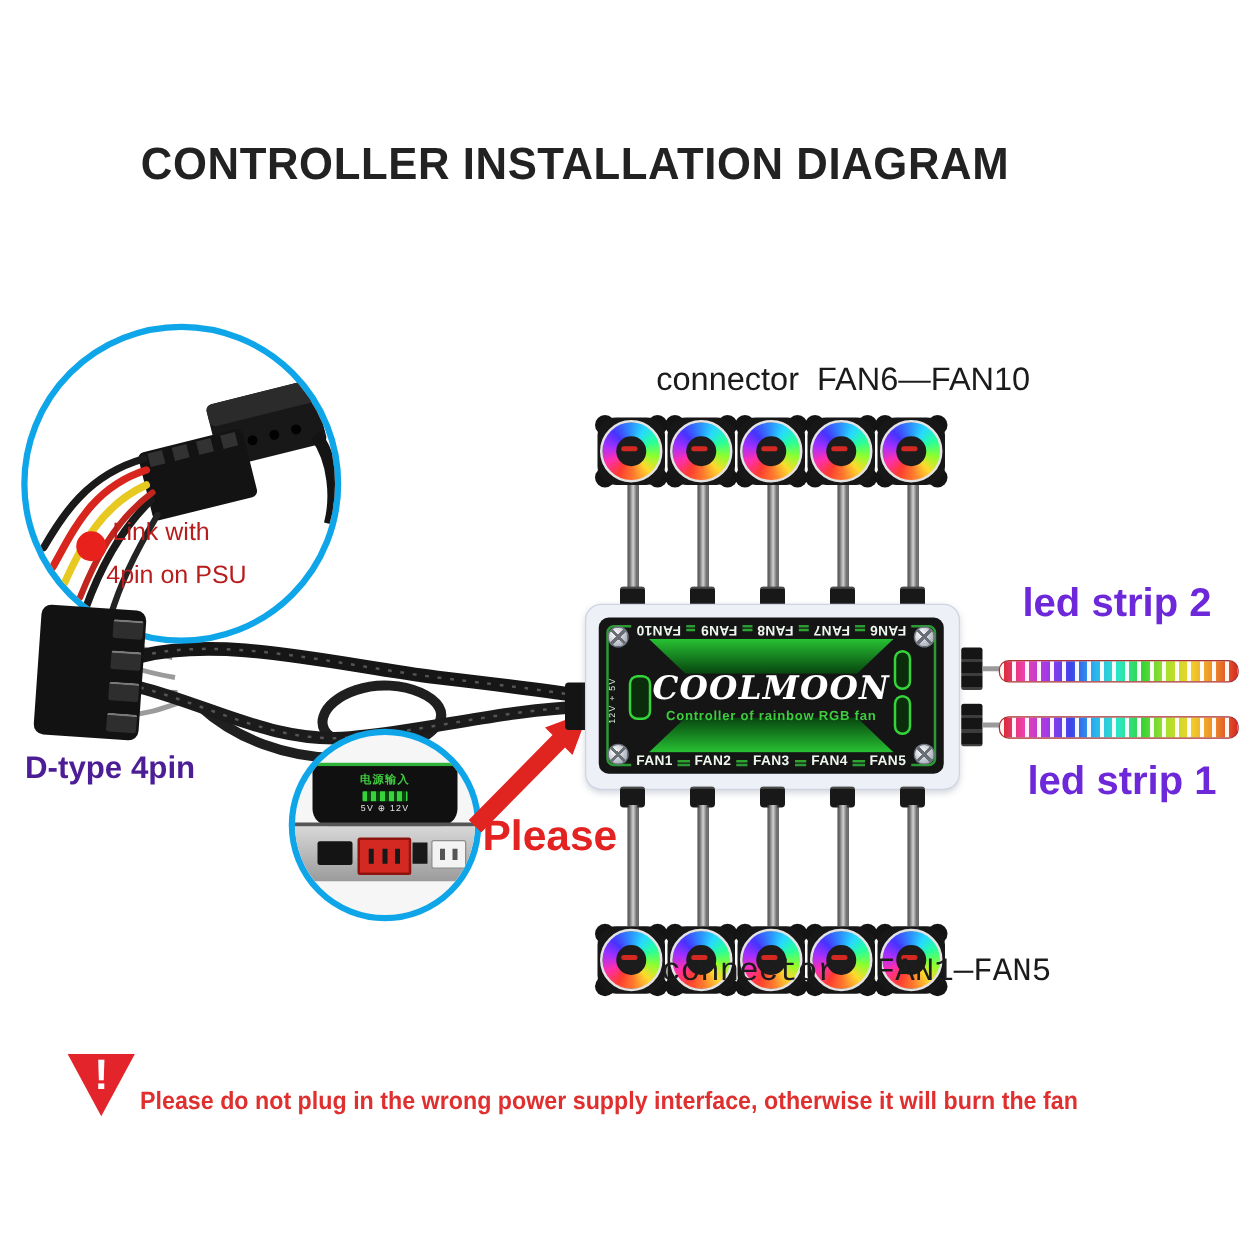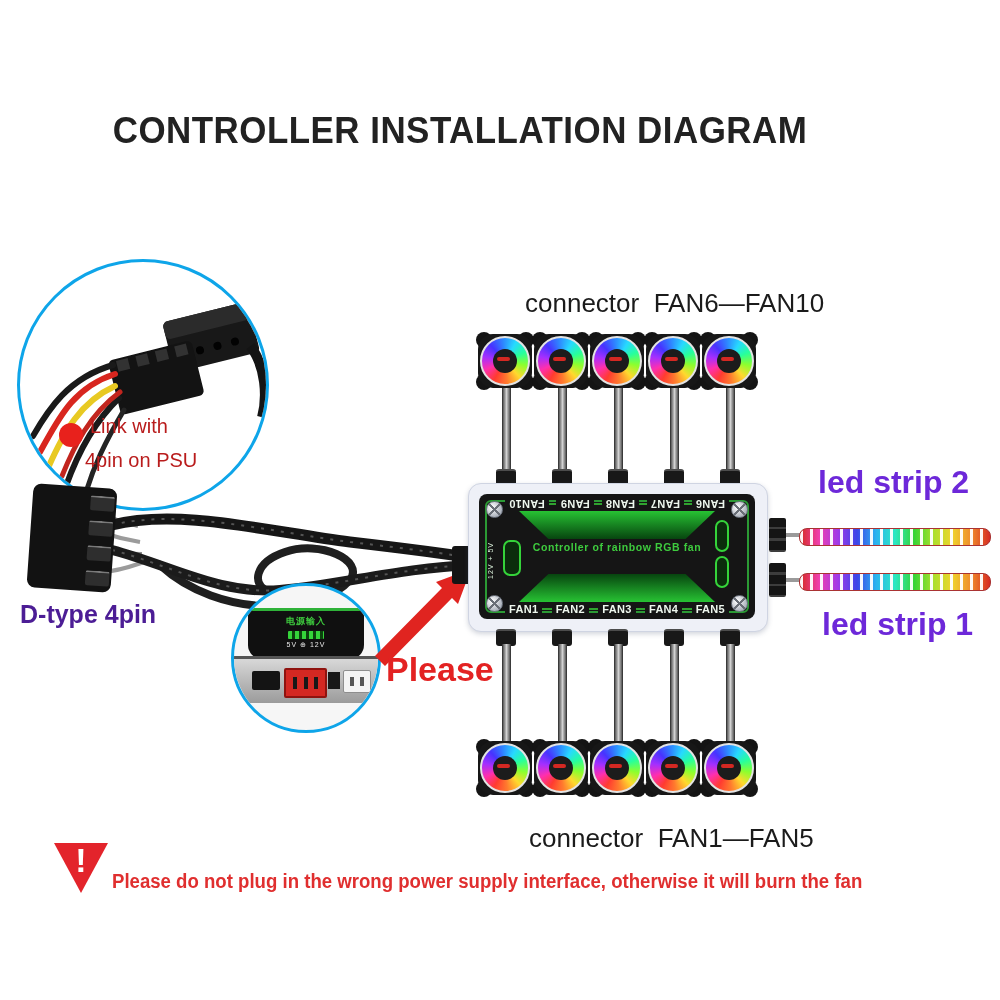--- a/index.html
+++ b/index.html
@@ -59,21 +59,21 @@
 
   
   .strip{height:16px;border:1px solid #a33;border-radius:8px;
     background-image:repeating-linear-gradient(90deg,rgba(255,255,255,.95) 0 3px,rgba(255,255,255,0) 3px 10px),
       linear-gradient(90deg,#d62b22,#ef3fae,#a03ae8,#3c45e8,#2bb3ef,#2be8c3,#35d435,#a8e02b,#efd42b,#ef8c2b,#d62b22);}
   .strip-conn{width:17px;height:34px;border-radius:2px;
     background:repeating-linear-gradient(180deg,#151515 0 9px,#3d3d3d 9px 11.5px);}
   .strip-pin{height:4px;background:#9a9a9a;}
 
   
-  .inset-circle{border-radius:50%;background:#fff;border:3px solid #0ea5e9;overflow:hidden;}
+  .inset-circle{border-radius:50%;background:#fff;border:5px solid #0ea5e9;overflow:hidden;}
   .psu-circle{left:17px;top:259px;width:246px;height:246px;}
   .pwr-circle{left:231px;top:583px;width:144px;height:144px;background:#f6f6f6;}
   .pwr-pcb{position:absolute;left:14px;top:22px;width:116px;height:48px;background:#101010;
            border-radius:0 0 14px 14px;border-top:3px solid #2fb239;text-align:center;}
   .pwr-pcb-text{font-size:9px;color:#3ecb3e;font-weight:700;margin-top:4px;letter-spacing:1px;}
   .pwr-block{margin:3px auto 2px;width:36px;height:8px;
              background:repeating-linear-gradient(90deg,#35d43a 0 4px,#0b420d 4px 7px);border-radius:1px;}
   .pwr-volt{font-size:7px;color:#e8e8e8;letter-spacing:1px;}
   .pwr-band{position:absolute;left:-4px;top:70px;width:152px;height:44px;
             background:linear-gradient(180deg,#d8d8d8,#9b9b9b);border-top:3px solid #555;}
@@ -252,20 +252,21 @@
       </div>
       <div class="port-row bot">
         <span class="port">FAN1</span>
         <span class="port">FAN2</span>
         <span class="port">FAN3</span>
         <span class="port">FAN4</span>
         <span class="port">FAN5</span>
       </div>
 
       <div class="brand-wrap">
+        <div class="brand">COOLMOON</div>
         <div class="brand-sub">Controller of rainbow RGB fan</div>
       </div>
 
       <div class="side-marking">12V + 5V</div>
       <div class="pill" style="left:24px;top:46px;width:14px;height:32px;"></div>
       <div class="pill" style="left:236px;top:26px;width:10px;height:28px;"></div>
       <div class="pill" style="left:236px;top:62px;width:10px;height:28px;"></div>
 
       <div class="screw" style="left:7px;top:7px;"></div>
       <div class="screw" style="right:7px;top:7px;"></div>
@@ -328,20 +329,20 @@
   </div>
   <div class="abs fan" style="left:702px;top:741px;">
     <div class="lug"></div>
     <div class="fan-frame"></div>
     <div class="fan-ring"></div>
     <div class="fan-hub">
         <div class="fan-hub-bar"></div>
       </div>
   </div>
 
-  <div class="abs conn-label pre" style="left:487px;top:823px;">connector  FAN1—FAN5</div>
+  <div class="abs conn-label pre" style="left:487px;top:762px;font-family:Liberation Mono, monospace;">connector  FAN1—FAN5</div>
 
   <div class="abs warn-tri">
     <div class="warn-excl">!</div>
   </div>
   <div class="abs warn-text">Please do not plug in the wrong power supply interface, otherwise it will burn the fan</div>
 
 </div>
 
 </body></html>

